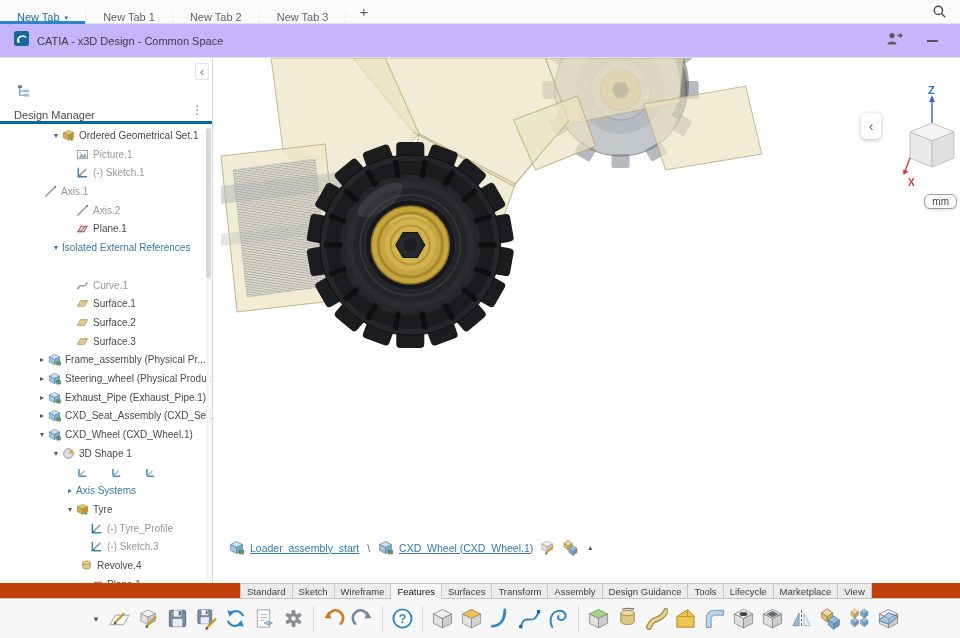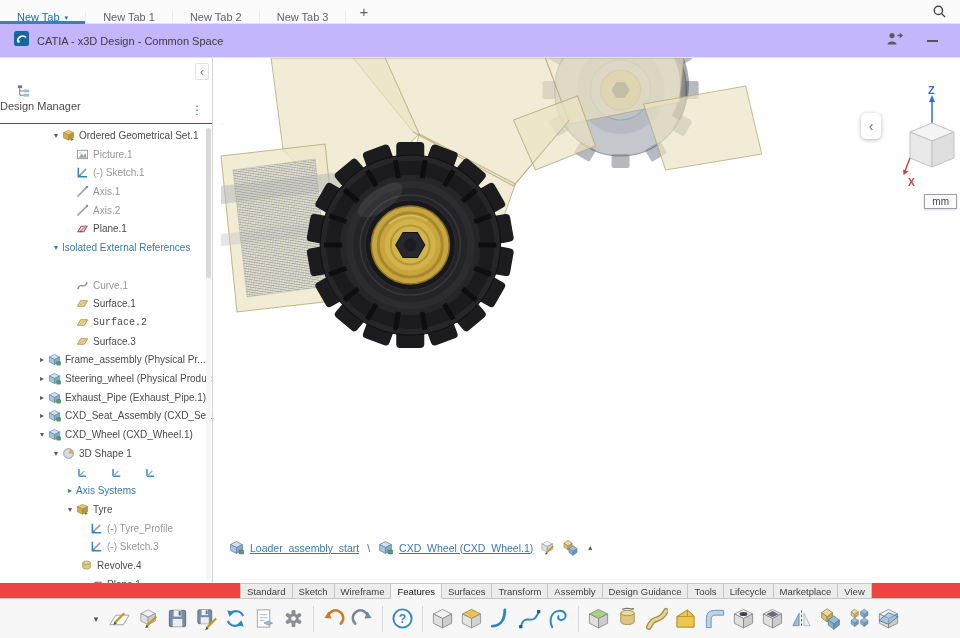--- a/index.html
+++ b/index.html
@@ -25,53 +25,53 @@
   .tb-actions{margin-left:auto;display:flex;align-items:center;gap:24px;padding-right:8px}
   .dash{display:block;width:11px;height:2px;background:#555}
 
   
   .main{display:flex;height:525px}
   .panel{width:213px;border-right:1px solid #d4d4d4;background:#fff;position:relative;display:flex;flex-direction:column;flex:none}
   .panel-collapse{position:absolute;top:5px;right:3px;width:14px;height:17px;color:#777;font-size:12px;line-height:16px;
     text-align:center;border:1px solid #e3e3e3;border-radius:2px;background:#fff}
   .panel-tools{margin-top:22px;height:20px;display:flex;align-items:center;padding-left:12px}
   .ptool{width:22px;height:20px;display:flex;align-items:center;justify-content:center;border-radius:3px}
-  .panel-header{height:24px;display:flex;align-items:flex-start;padding-left:0;font-size:11px;color:#4a4a4a;
-    position:relative;border-bottom:1px solid #0369a1}
+  .panel-header{height:24px;display:flex;align-items:flex-end;padding-left:14px;font-size:11px;color:#4a4a4a;
+    position:relative;border-bottom:3px solid #0369a1}
   .kebab{position:absolute;right:9px;top:3px;color:#666;font-size:12px}
   .tree{flex:1;overflow:hidden;padding-top:2px;font-size:10px}
   .trow{height:18.7px;display:flex;align-items:center;white-space:nowrap;color:#4a4a4a;overflow:hidden}
   .trow.dim .tlabel{color:#979797}
   .trow.blue{color:#3879ab}
   .trow.blue .exp{color:#3879ab}
   .exp{width:12px;font-size:8px;color:#5a5a5a;text-align:center;flex:none}
   .ticon{width:13px;height:13px;margin-right:4px;flex:none}
   .trow .ticon + .ticon{margin-left:17px}
   .tlabel{overflow:hidden}
   .tree-scrollbar{position:absolute;right:1px;top:70px;bottom:3px;width:5px;background:#f5f5f5;border-radius:3px}
   .tree-scrollbar .thumb{width:5px;height:150px;background:#d8d8d8;border-radius:3px}
 
   
   .viewport{flex:1;position:relative;background:#fff;overflow:hidden}
   .scene{position:absolute;inset:0;width:100%;height:100%}
   .back-btn{position:absolute;left:648px;top:55px;width:20px;height:26px;background:#fff;border-radius:5px;
     box-shadow:0 1px 4px rgba(0,0,0,.28);color:#666;font-size:14px;display:flex;align-items:center;justify-content:center}
   .viewcube{position:absolute;right:0;top:25px;width:58px;height:120px}
   .unitbox{position:absolute;right:3px;top:136px;border:1px solid #9aa0a6;background:#fbfbfb;font-size:10px;color:#444;
-    padding:1px 7px;border-radius:0;box-shadow:0 1px 2px rgba(0,0,0,.15)}
+    padding:1px 7px;border-radius:6px;box-shadow:0 1px 2px rgba(0,0,0,.15)}
   .breadcrumb{position:absolute;left:16px;bottom:27px;display:flex;align-items:center;gap:6px;font-size:10.5px}
   .bc-icon{width:15px;height:15px;flex:none}
   .bc-link{color:#3879ab;text-decoration:underline;cursor:pointer}
   .bc-sep{color:#666;margin:0 2px}
   .bc-status{width:17px;height:17px;flex:none}
   .bc-caret{color:#555;font-size:8px;margin-left:3px}
 
   
   .bottom{height:55px}
-  .ribbon{height:15px;display:flex;align-items:stretch;padding-left:240px;background:#ef4444;position:relative;z-index:2}
+  .ribbon{height:15px;display:flex;align-items:stretch;padding-left:240px;background:#c2410c;position:relative;z-index:2}
   .rtab{font-size:9.5px;color:#3d3d3d;padding:0 6px;display:flex;align-items:center;background:#ececec;
     border:1px solid #c6c6c6;border-left:none;height:16px;margin-bottom:-1px}
   .rtab:first-child{border-left:1px solid #c6c6c6}
   .rtab.active{background:#f7f7f7;border-bottom-color:#f7f7f7;color:#111;font-weight:normal}
   .toolbar{height:40px;background:#f7f7f7;border-top:1px solid #c6c6c6;display:flex;align-items:center;padding-left:86px}
   .tb-chevron{font-size:9px;color:#555;width:20px;text-align:center;flex:none}
   .tb-icons{display:flex;align-items:center;gap:2px}
   .tbtn{width:27px;height:30px;display:flex;align-items:center;justify-content:center;border-radius:3px;flex:none}
   .tbicon{width:23px;height:23px}
   .tsep{width:1px;height:26px;background:#d9d9d9;margin:0 4px;flex:none}
@@ -364,21 +364,21 @@
             </svg>
             <span class="tlabel">Picture.1</span>
           </div>
           <div class="trow dim" style="padding-left: 64px;">
             <span class="exp"></span>
             <svg class="ticon">
               <use href="#ic-sketch"></use>
             </svg>
             <span class="tlabel">(-) Sketch.1</span>
           </div>
-          <div class="trow dim" style="padding-left: 64px;">
+          <div class="trow dim" style="padding-left: 32px;">
             <span class="exp"></span>
             <svg class="ticon">
               <use href="#ic-axis"></use>
             </svg>
             <span class="tlabel">Axis.1</span>
           </div>
           <div class="trow dim" style="padding-left: 64px;">
             <span class="exp"></span>
             <svg class="ticon">
               <use href="#ic-axis"></use>
@@ -403,21 +403,21 @@
             </svg>
             <span class="tlabel">Curve.1</span>
           </div>
           <div class="trow" style="padding-left: 64px;">
             <span class="exp"></span>
             <svg class="ticon">
               <use href="#ic-surface"></use>
             </svg>
             <span class="tlabel">Surface.1</span>
           </div>
-          <div class="trow" style="padding-left: 64px; font-family: Liberation Mono, monospace;">
+          <div class="trow" style="padding-left: 64px;">
             <span class="exp"></span>
             <svg class="ticon">
               <use href="#ic-surface"></use>
             </svg>
             <span class="tlabel">Surface.2</span>
           </div>
           <div class="trow" style="padding-left: 64px;">
             <span class="exp"></span>
             <svg class="ticon">
               <use href="#ic-surface"></use>

